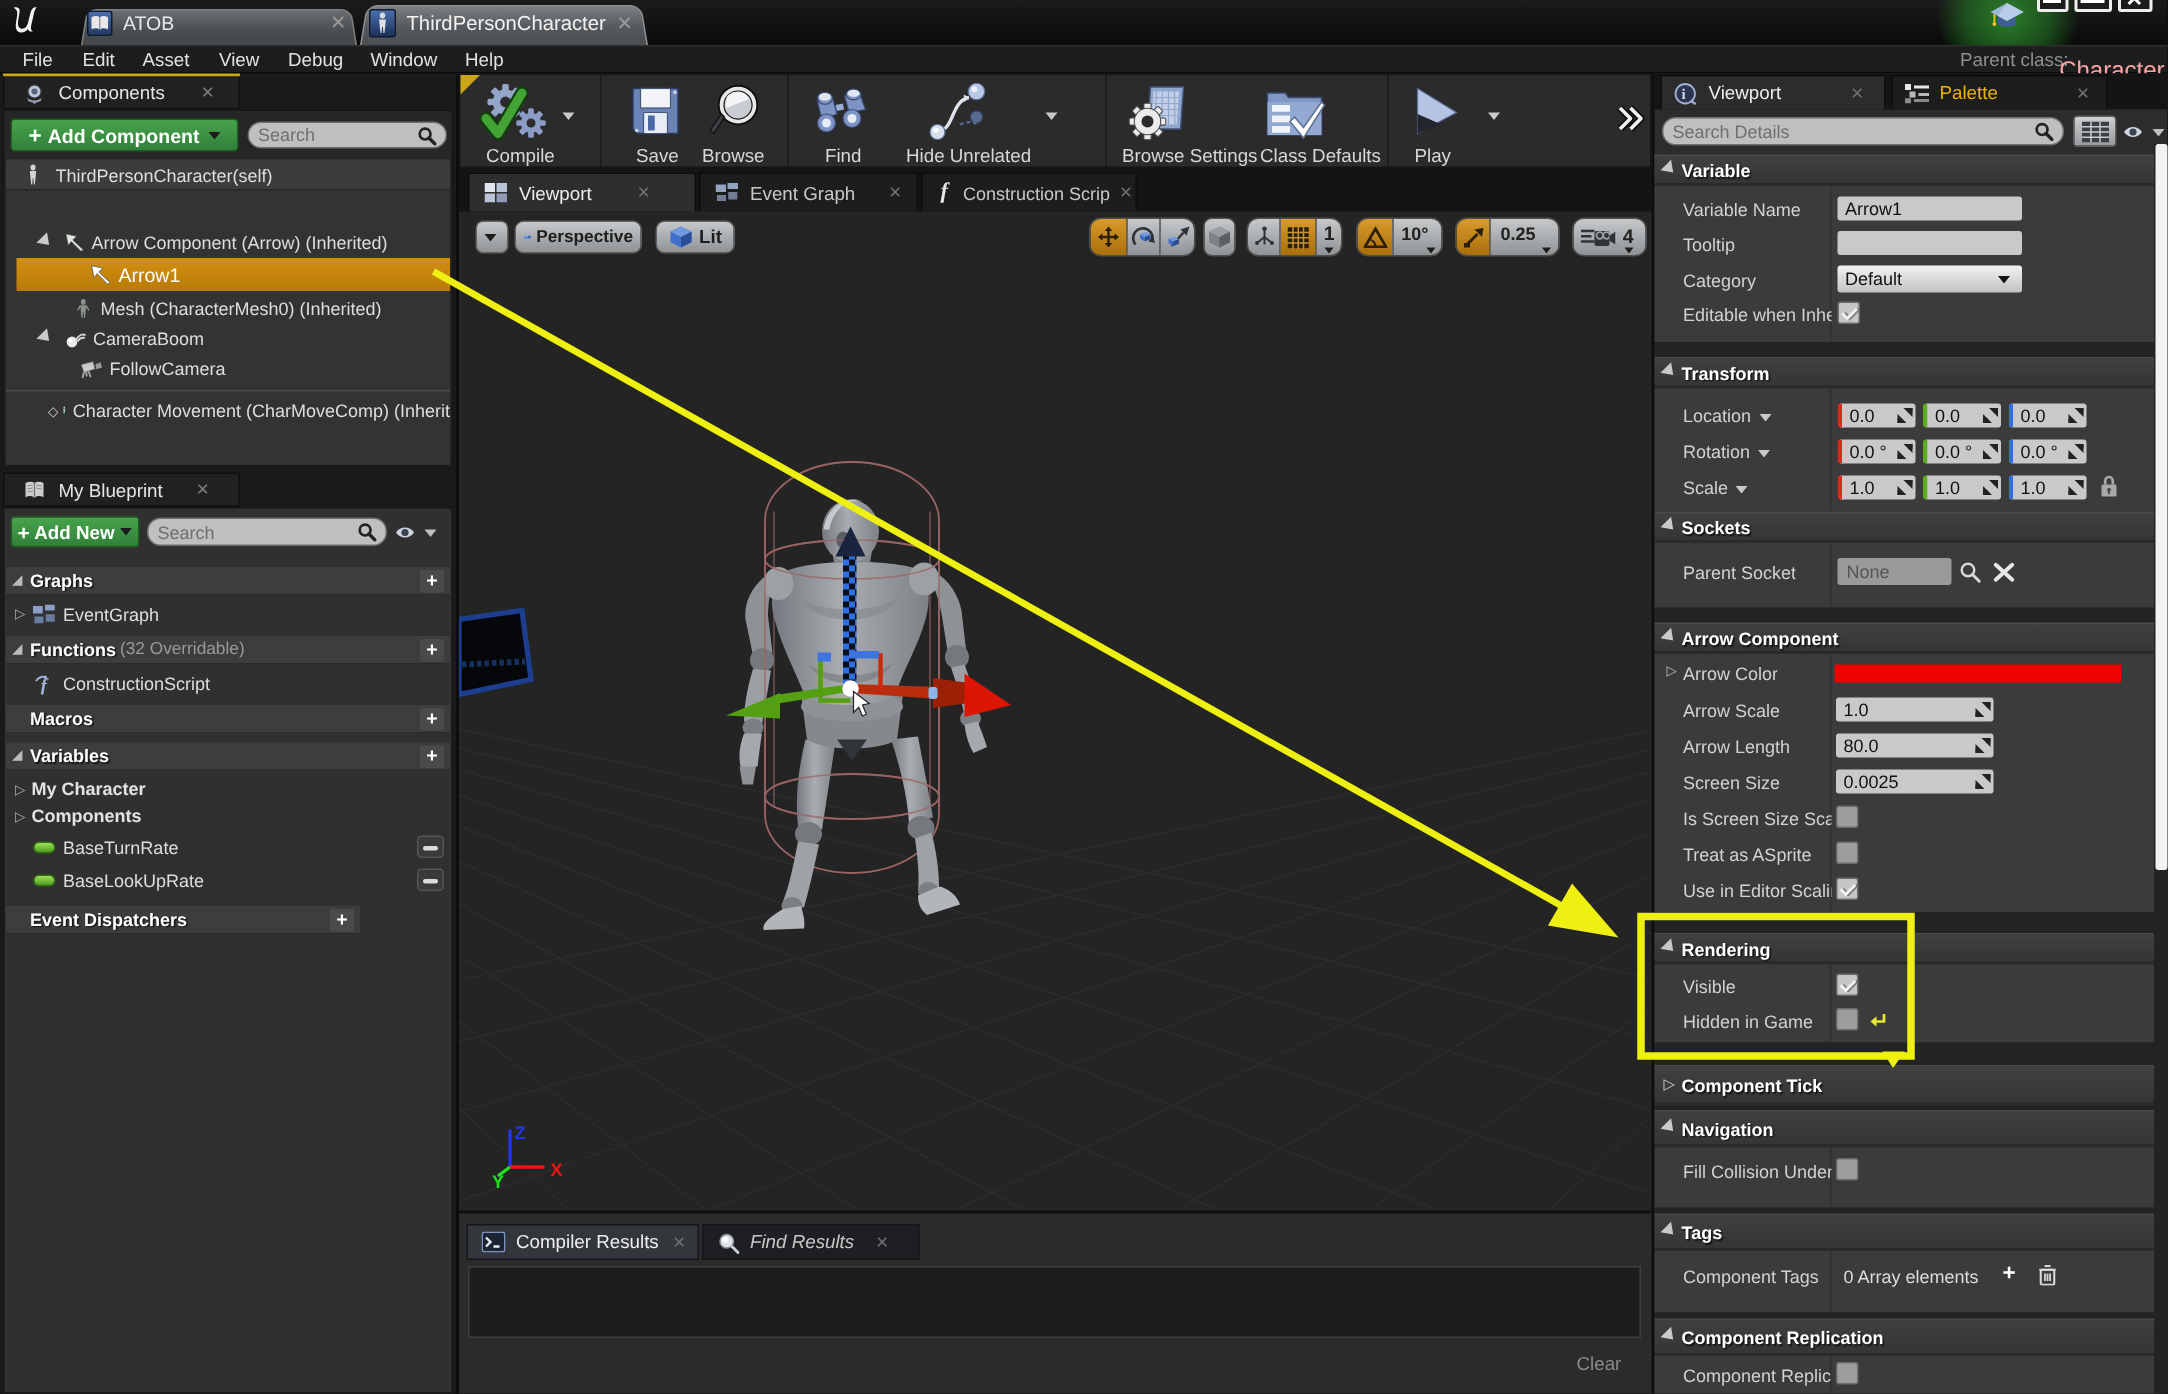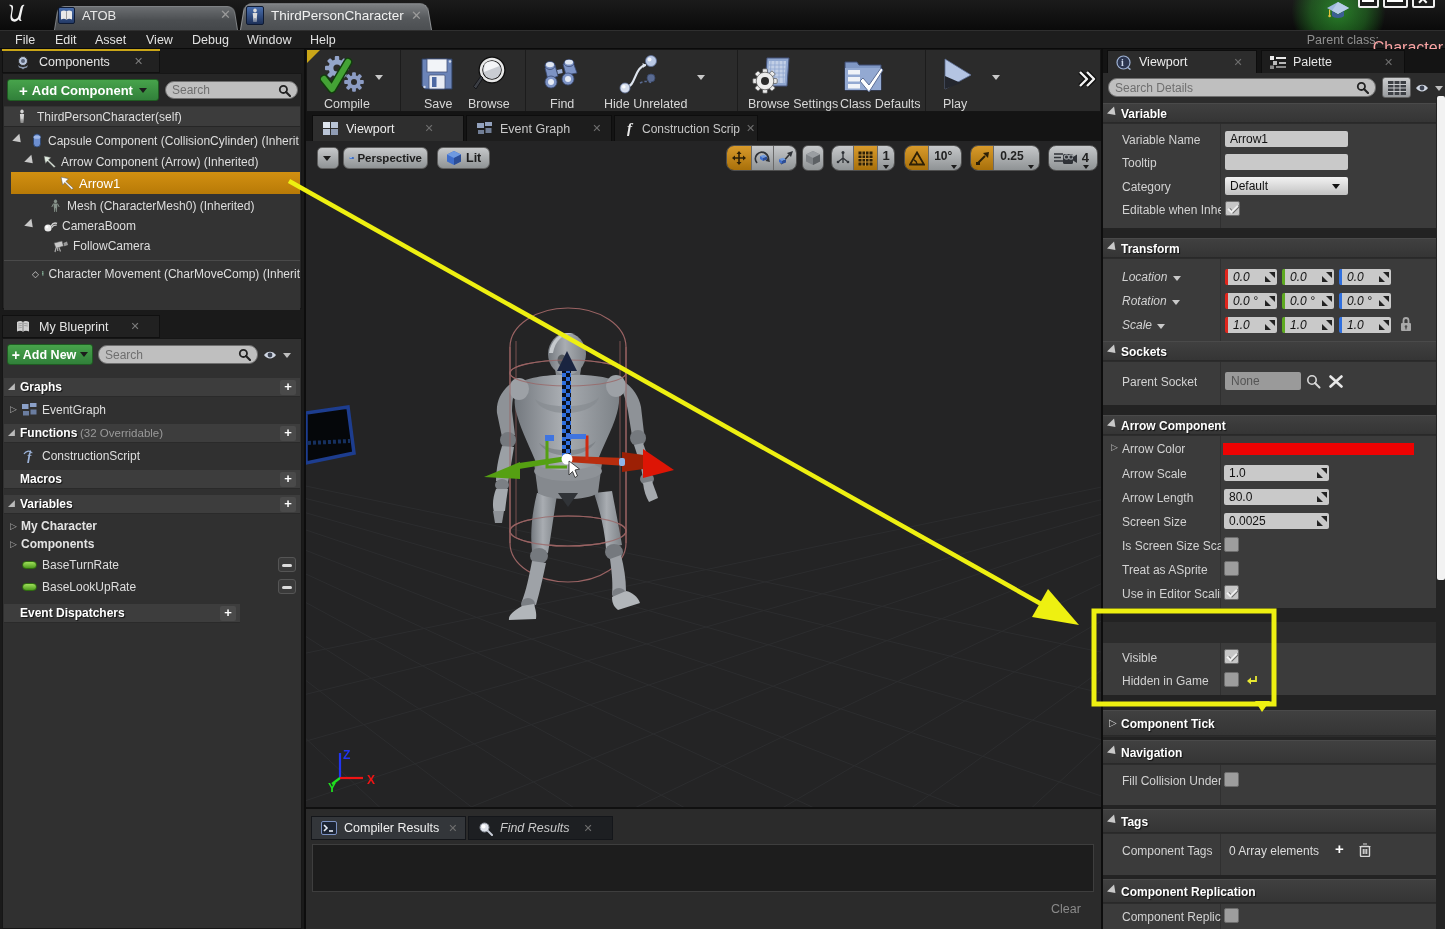--- a/index.html
+++ b/index.html
@@ -110,28 +110,20 @@
     <div class="abs" style="left:1px;top:32px;width:296px;height:204px;background:#333333;">
 
       <div class="abs" style="left:0px;top:1px;width:296px;height:20px;background:#3c3c3c;border-bottom:1px solid #262626;display:flex;align-items:center;">
         <svg style="margin-left:12px;" width="12" height="15" viewBox="0 0 12 15">
             <ellipse cx="6" cy="2.6" rx="1.7" ry="2" fill="#d5d5d5"></ellipse>
             <path d="M3.9 5 L8.1 5 L7.7 9.5 L7.2 14 L6.5 14 L6.2 9.8 L5.8 9.8 L5.5 14 L4.8 14 L4.3 9.5 Z" fill="#d5d5d5"></path>
           </svg>
         <span style="margin-left:9px;color:#dedede;">ThirdPersonCharacter(self)</span>
       </div>
 
-      <div class="abs" style="left:0;top:25px;width:296px;height:19px;display:flex;align-items:center;">
-        <span class="tri-open" style="margin-left:10px;"></span>
-        <svg style="margin-left:8px;" width="10" height="15" viewBox="0 0 10 15">
-            <path d="M1.5 4.5 A3.5 3.5 0 0 1 8.5 4.5 L8.5 10.5 A3.5 3.5 0 0 1 1.5 10.5 Z" fill="#6d8fd0" stroke="#2a4470" stroke-width="0.8"></path>
-            <ellipse cx="5" cy="4.2" rx="3.5" ry="1.6" fill="#9fb8e8"></ellipse>
-          </svg>
-        <span style="margin-left:6px;color:#dedede;">Capsule Component (CollisionCylinder) (Inherit</span>
-      </div>
 
       <div class="abs" style="left:0;top:46px;width:296px;height:19px;display:flex;align-items:center;">
         <span class="tri-open" style="margin-left:22px;"></span>
         <svg style="margin-left:7px;" width="14" height="13" viewBox="0 0 14 13">
             <path d="M1 1 L8 2.5 L5.5 5 L12.5 11.5 L11 12.5 L4.5 6 L2.5 8.5 Z" fill="#dfeadf" stroke="#555" stroke-width="0.5"></path>
           </svg>
         <span style="margin-left:4px;color:#dedede;">Arrow Component (Arrow) (Inherited)</span>
       </div>
 
       <div class="abs" style="left:7px;top:66px;width:289px;height:22px;background:linear-gradient(#d29011,#b87a07);display:flex;align-items:center;">
@@ -713,21 +705,21 @@
   </div>
   <div class="abs" style="left:158px;top:1px;width:144px;height:23px;background:#1d1d1d;border:1px solid #0d0d0d;border-bottom:none;display:flex;align-items:center;">
     <svg style="margin-left:8px;" width="16" height="13" viewBox="0 0 16 13">
         <rect x="0" y="0" width="4" height="4" fill="#e8e8e8"></rect>
         <rect x="6" y="1" width="10" height="2" fill="#e8e8e8"></rect>
         <rect x="3" y="5" width="4" height="4" fill="#b9b9b9"></rect>
         <rect x="9" y="6" width="7" height="2" fill="#b9b9b9"></rect>
         <rect x="0" y="9.5" width="4" height="3.5" fill="#8a8a8a"></rect>
         <rect x="6" y="10" width="10" height="2" fill="#8a8a8a"></rect>
       </svg>
-    <span style="margin-left:7px;color:#e5e5e5;font-size:12.5px;">Palette</span>
+    <span style="margin-left:7px;color:#eab308;font-size:12.5px;">Palette</span>
     <span style="margin-left:52px;color:#6f6f6f;font-size:11px;">✕</span>
   </div>
 
   <div class="abs searchbox" style="left:5px;top:29px;width:268px;height:19px;">Search Details
     <svg style="margin-left:auto;" width="13" height="13" viewBox="0 0 13 13">
         <circle cx="5.4" cy="5.4" r="3.6" fill="none" stroke="#222" stroke-width="1.8"></circle>
         <path d="M8 8 L12 12" stroke="#222" stroke-width="2.2" stroke-linecap="round"></path>
       </svg>
   </div>
   <div class="abs" style="left:279px;top:28px;width:29px;height:21px;background:linear-gradient(#cdced0,#989b9e);border-radius:3px;border:1px solid #5f5f5f;">
@@ -763,21 +755,21 @@
       </div>
       <span class="dlbl" style="top:79px;">Editable when Inher</span>
       <div class="checkbox checked" style="position:absolute;left:122px;top:77px;"></div>
     </div>
     <div class="dgap" style="top:125px;height:10px;"></div>
 
     <div class="dhdr" style="top:135px;">
         <span class="hcaret"></span>
         <span class="abs hdrtxt" style="left:18px;top:3px;">Transform</span>
       </div>
-    <div class="dbody" style="top:156px;height:82px;font-style:italic;">
+    <div class="dbody" style="top:156px;height:82px;">
         <div class="dline"></div>
       <span class="dlbl" style="top:11px;">Location <span class="caretdn" style="border-top-color:#c9c9c9;margin-left:2px;"></span></span>
       <div class="numbox" style="position:absolute;left:122px;top:10px;width:52px;border-left:3px solid #e0251c;">0.0<span class="spn"></span></div>
       <div class="numbox" style="position:absolute;left:179px;top:10px;width:52px;border-left:3px solid #5eaa21;">0.0<span class="spn"></span></div>
       <div class="numbox" style="position:absolute;left:236px;top:10px;width:52px;border-left:3px solid #2f6fde;">0.0<span class="spn"></span></div>
       <span class="dlbl" style="top:35px;">Rotation <span class="caretdn" style="border-top-color:#c9c9c9;margin-left:2px;"></span></span>
       <div class="numbox" style="position:absolute;left:122px;top:34px;width:52px;border-left:3px solid #e0251c;">0.0 °<span class="spn"></span></div>
       <div class="numbox" style="position:absolute;left:179px;top:34px;width:52px;border-left:3px solid #5eaa21;">0.0 °<span class="spn"></span></div>
       <div class="numbox" style="position:absolute;left:236px;top:34px;width:52px;border-left:3px solid #2f6fde;">0.0 °<span class="spn"></span></div>
       <span class="dlbl" style="top:59px;">Scale <span class="caretdn" style="border-top-color:#c9c9c9;margin-left:2px;"></span></span>
@@ -827,20 +819,24 @@
       <div class="numbox" style="position:absolute;left:121px;top:77px;width:105px;">0.0025<span class="spn"></span></div>
       <span class="dlbl" style="top:103px;">Is Screen Size Scal</span>
       <div class="checkbox" style="position:absolute;left:121px;top:101px;"></div>
       <span class="dlbl" style="top:127px;">Treat as ASprite</span>
       <div class="checkbox" style="position:absolute;left:121px;top:125px;"></div>
       <span class="dlbl" style="top:151px;">Use in Editor Scalin</span>
       <div class="checkbox checked" style="position:absolute;left:121px;top:149px;"></div>
     </div>
     <div class="dgap" style="top:505px;height:14px;"></div>
 
+    <div class="dhdr" style="top:519px;">
+        <span class="hcaret"></span>
+        <span class="abs hdrtxt" style="left:18px;top:3px;">Rendering</span>
+      </div>
     <div class="dbody" style="top:540px;height:52px;">
         <div class="dline"></div>
       <span class="dlbl" style="top:8px;">Visible</span>
       <div class="checkbox checked" style="position:absolute;left:121px;top:6px;"></div>
       <span class="dlbl" style="top:31px;">Hidden in Game</span>
       <div class="checkbox" style="position:absolute;left:121px;top:29px;"></div>
       <svg class="abs" style="left:143px;top:31px;" width="12" height="12" viewBox="0 0 12 12">
           <path d="M10 2 L10 7 L3 7" fill="none" stroke="#e8e832" stroke-width="1.8"></path>
           <path d="M5 3.5 L1 7 L5 10.5 Z" fill="#e8e832"></path>
         </svg>

